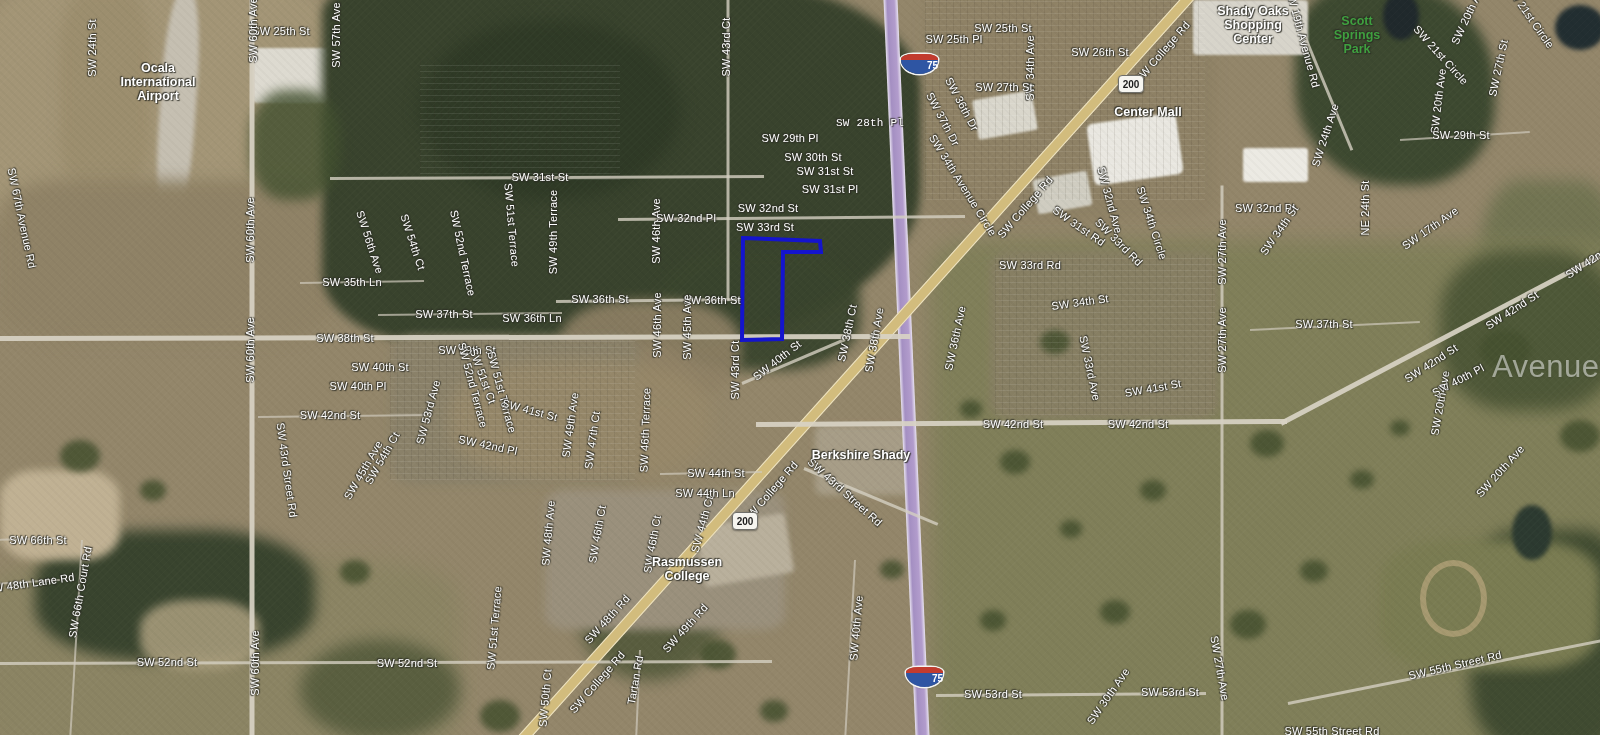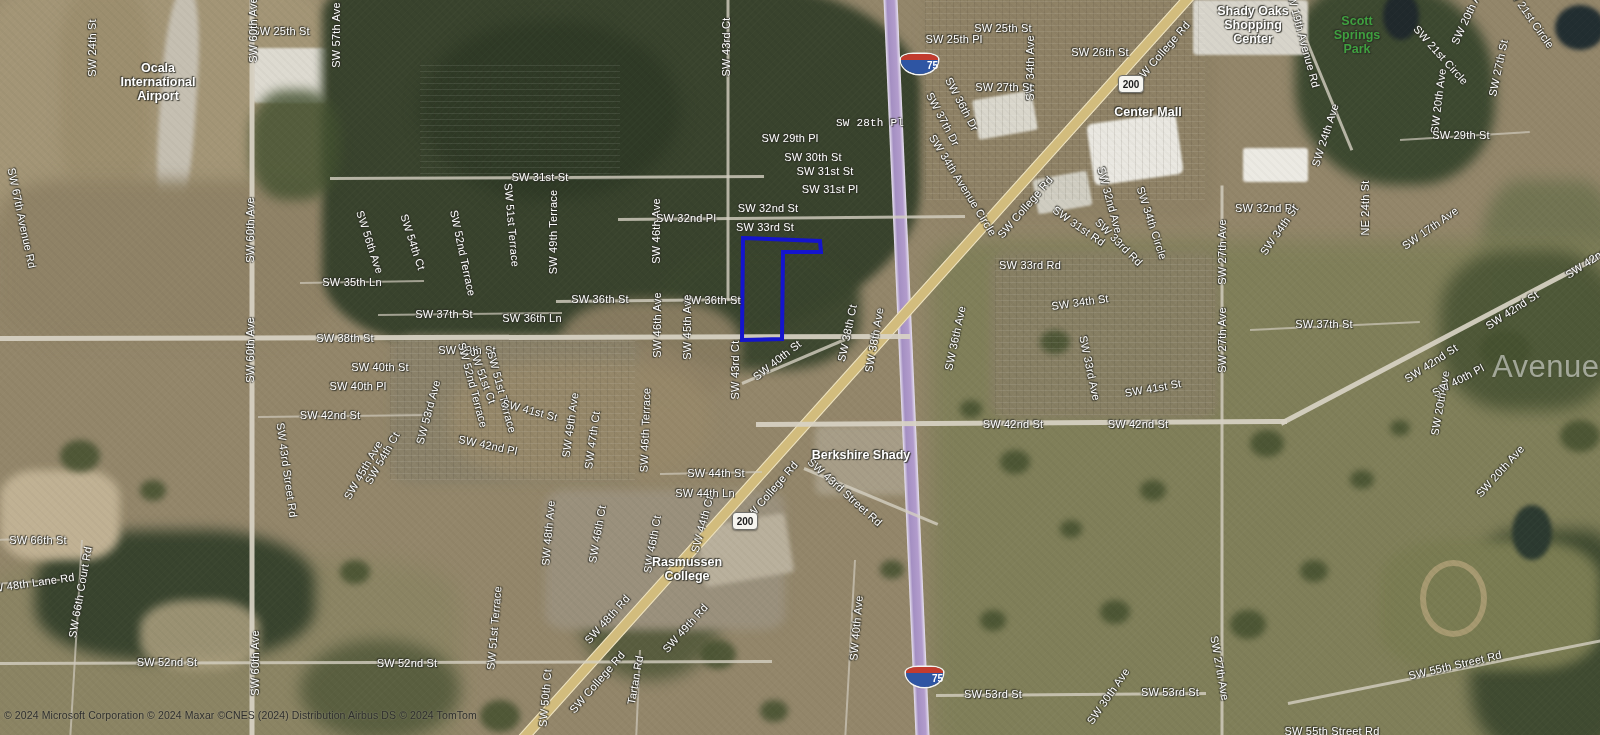--- a/index.html
+++ b/index.html
@@ -302,14 +302,13 @@
         <span>75</span>
       </div>
       <div class="shield state" style="left: 1118px; top: 75px;">
         <span>200</span>
       </div>
       <div class="shield state" style="left: 732px; top: 512px;">
         <span>200</span>
       </div>
     </div>
   <div id="watermark"><span>Avenue</span><span class="wm-bold">MLS</span></div>
-  <div id="attribution">© 2024 Microsoft Corporation © 2024 Maxar ©CNES (2024) Distribution Airbus DS © 2024 TomTom</div>
 </div>
 
 </body></html>

